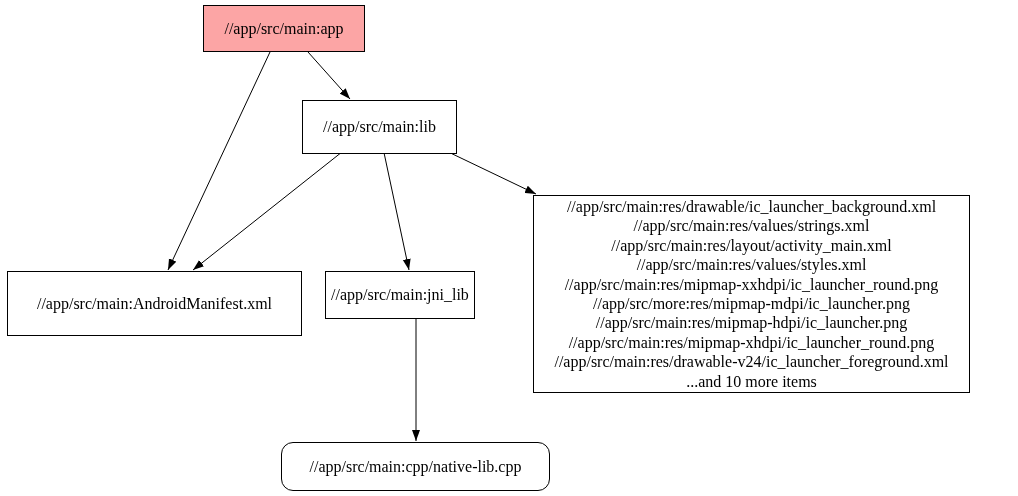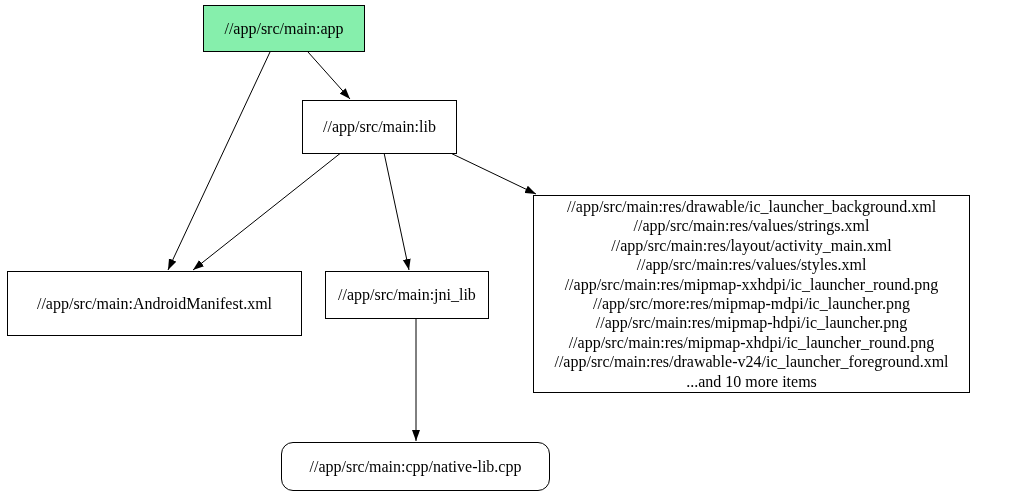--- a/index.html
+++ b/index.html
@@ -52,30 +52,30 @@
     <g>
         <line x1="308" y1="52" x2="350" y2="99" stroke="#000000" stroke-width="1" marker-end="url(#arrowhead)"></line>
         <line x1="270" y1="52" x2="168" y2="270" stroke="#000000" stroke-width="1" marker-end="url(#arrowhead)"></line>
         <line x1="347" y1="148" x2="193" y2="270" stroke="#000000" stroke-width="1" marker-end="url(#arrowhead)"></line>
         <line x1="383" y1="148" x2="409" y2="270" stroke="#000000" stroke-width="1" marker-end="url(#arrowhead)"></line>
         <line x1="440" y1="148" x2="536" y2="194" stroke="#000000" stroke-width="1" marker-end="url(#arrowhead)"></line>
         <line x1="416" y1="319" x2="416" y2="441" stroke="#000000" stroke-width="1" marker-end="url(#arrowhead)"></line>
       </g>
   </svg>
 
-<div class="node" style="left: 203px; top: 5px; width: 162px; height: 47px; border-color: rgb(0, 0, 0); background: #86efac; color: rgb(0, 0, 0);">
+<div class="node" style="left: 203px; top: 5px; width: 162px; height: 47px; border-color: rgb(0, 0, 0); background: #fca5a5; color: rgb(0, 0, 0);">
       <div>//app/src/main:app</div>
     </div>
     <div class="node" style="left: 302px; top: 100px; width: 155px; height: 54px; border-color: rgb(0, 0, 0); background: rgb(255, 255, 255); color: rgb(0, 0, 0);">
       <div>//app/src/main:lib</div>
     </div>
     <div class="node" style="left: 7px; top: 271px; width: 295px; height: 65px; border-color: rgb(0, 0, 0); background: rgb(255, 255, 255); color: rgb(0, 0, 0);">
       <div>//app/src/main:AndroidManifest.xml</div>
     </div>
-    <div class="node" style="left: 325px; top: 271px; width: 164px; height: 48px; border-color: rgb(0, 0, 0); background: rgb(255, 255, 255); color: rgb(0, 0, 0);">
+    <div class="node" style="left: 325px; top: 271px; width: 150px; height: 48px; border-color: rgb(0, 0, 0); background: rgb(255, 255, 255); color: rgb(0, 0, 0);">
       <div>//app/src/main:jni_lib</div>
     </div>
     <div class="node" style="left: 533px; top: 195px; width: 437px; height: 198px; border-color: rgb(0, 0, 0); background: rgb(255, 255, 255); color: rgb(0, 0, 0);">
       <div>//app/src/main:res/drawable/ic_launcher_background.xml</div>
       <div>//app/src/main:res/values/strings.xml</div>
       <div>//app/src/main:res/layout/activity_main.xml</div>
       <div>//app/src/main:res/values/styles.xml</div>
       <div>//app/src/main:res/mipmap-xxhdpi/ic_launcher_round.png</div>
       <div>//app/src/more:res/mipmap-mdpi/ic_launcher.png</div>
       <div>//app/src/main:res/mipmap-hdpi/ic_launcher.png</div>

